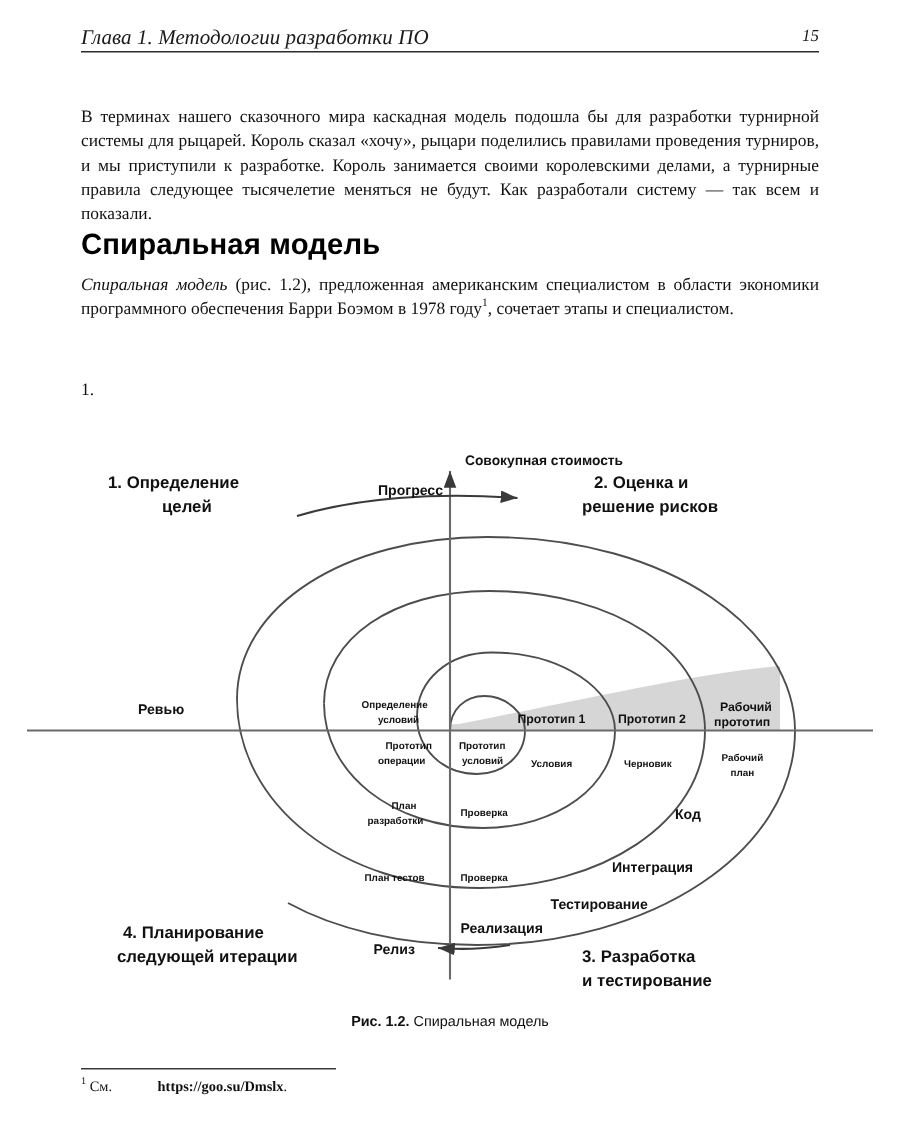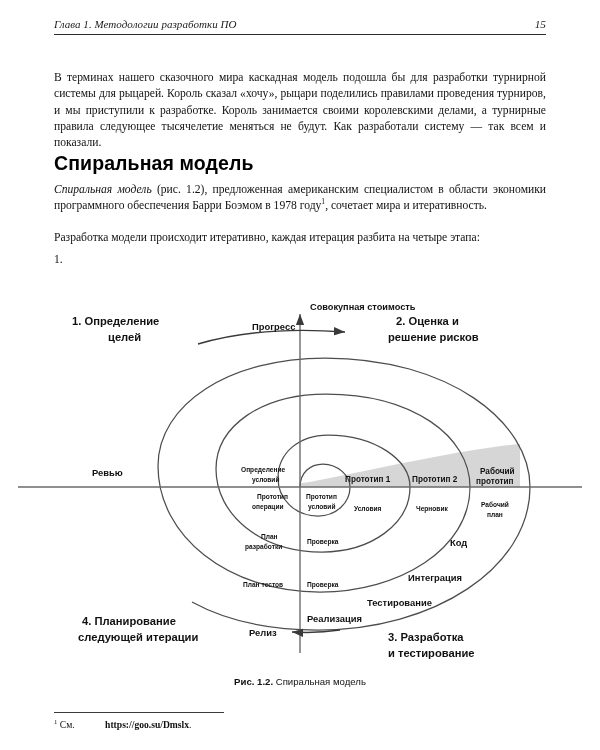--- a/index.html
+++ b/index.html
@@ -30,21 +30,21 @@
     top: 18px;
     width: 492px;
     height: 20px;
   }
   .runhead-title {
     position: absolute;
     left: 0;
     top: 0;
     font-family: "Liberation Serif", serif;
     font-style: italic;
-    font-size: 11px;
+    font-size: 14px;
     letter-spacing: 0.05px;
     color: #1a1a1a;
   }
   .runhead-page {
     position: absolute;
     right: 0;
     top: 0;
     font-family: "Liberation Serif", serif;
     font-style: italic;
     font-size: 11.3px;
@@ -196,23 +196,22 @@
   <div class="runhead">
     <span class="runhead-title">Глава 1. Методологии разработки ПО</span>
     <span class="runhead-page">15</span>
     <div class="runhead-rule"></div>
   </div>
 
   <p class="body-block" id="para-intro">В терминах нашего сказочного мира каскадная модель подошла бы для разработки турнирной системы для рыцарей. Король сказал «хочу», рыцари поделились правилами проведения турниров, и мы приступили к разработке. Король занимается своими королевскими делами, а турнирные правила следующее тысячелетие меняться не будут. Как разработали систему — так всем и показали.</p>
 
   <h2 class="section-heading">Спиральная модель</h2>
 
-  <p class="body-block" id="para-lead"><span class="lead-italic">Спиральная модель</span><span> (рис. 1.2), предложенная американским специалистом в области экономики программного обеспечения Барри Боэмом в 1978 году</span><sup>1</sup><span>, сочетает мира и итеративность.</span></p>
-
-  <p class="body-block" id="para-iter">Разработка модели происходит итеративно, каждая итерация разбита на четыре этапа:</p>
+  <p class="body-block" id="para-lead"><span class="lead-italic">Спиральная модель</span><span> (рис. 1.2), предложенная американским специалистом в области экономики программного обеспечения Барри Боэмом в 1978 году</span><sup>1</sup><span>, сочетает этапы и специалистом.</span></p>
+
 
   <div class="numlist">
     <div class="numlist-item">
       <span class="numlist-marker">1.</span>
     </div>
   </div>
 
   <div class="figure">
     <svg width="600" height="390" viewBox="0 0 600 390">
 

